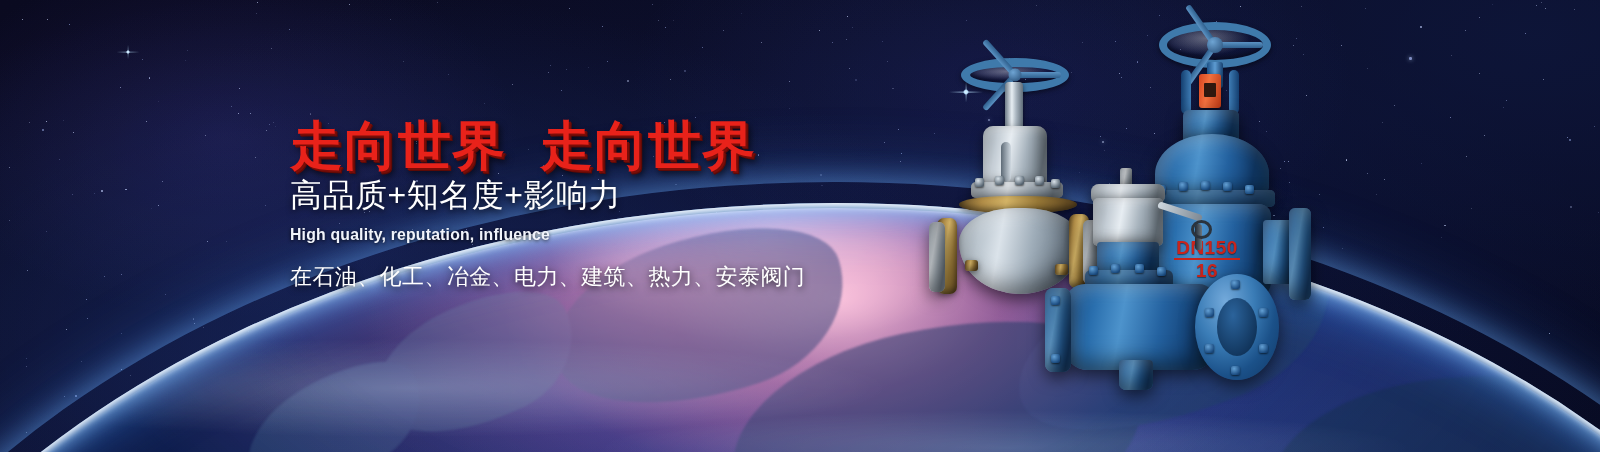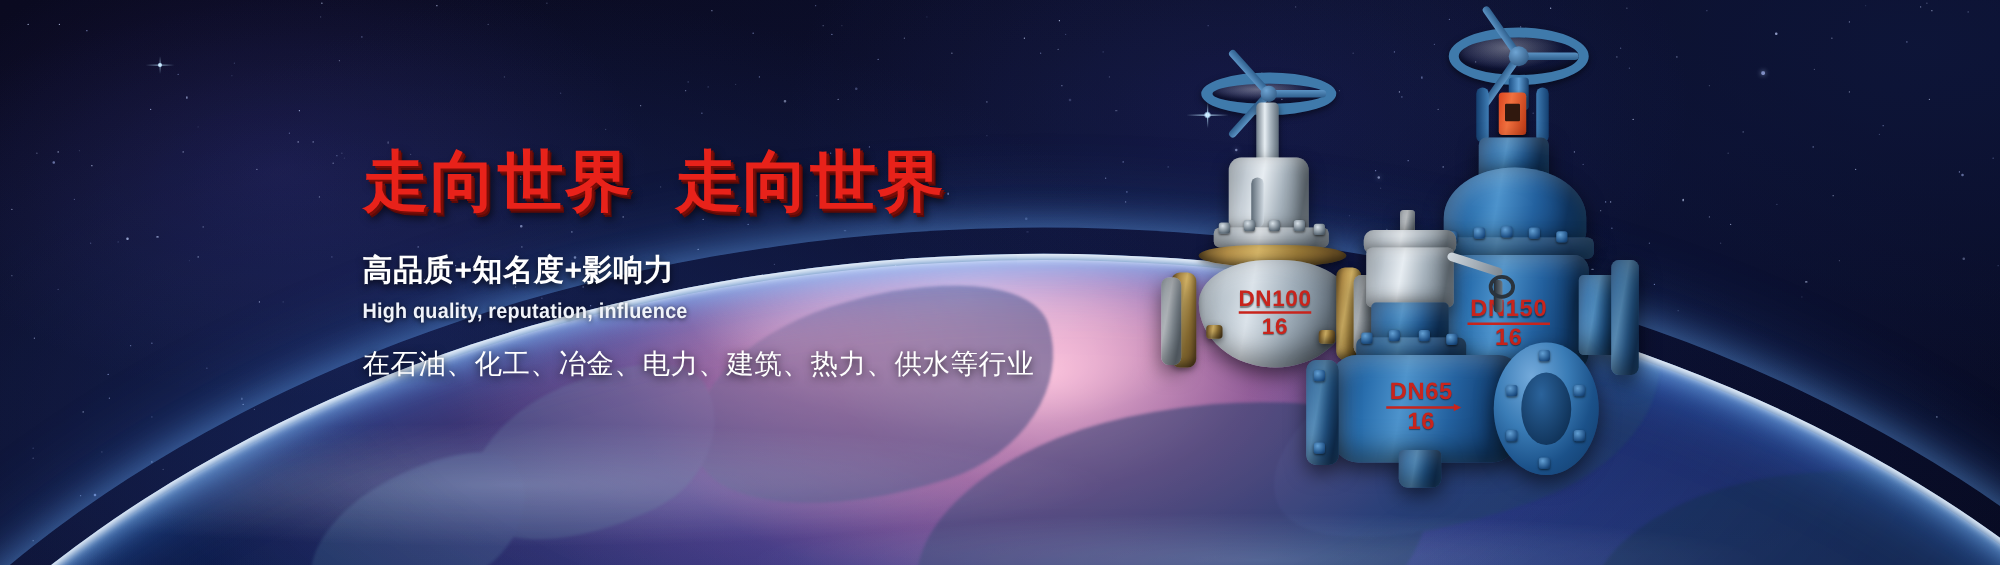--- a/index.html
+++ b/index.html
@@ -120,22 +120,21 @@
     letter-spacing:1px;
     white-space:nowrap;
     text-shadow:
        2px 2px 0 #7a0d08,
        3px 3px 0 #5c0a06,
        4px 5px 7px rgba(0,0,0,.75);
   }
   .headline .gap{display:inline-block;width:34px;}
 
   .sub-cn{
-    margin-top:26px;
-    font-size:24px;font-weight:bold;
+    font-size:32px;font-weight:normal;
     color:#ffffff;letter-spacing:.5px;white-space:nowrap;
     text-shadow:0 2px 6px rgba(0,0,0,.75);
   }
   .sub-en{
     margin-top:7px;
     font-size:17px;font-weight:bold;
     color:#f0f3fa;letter-spacing:.2px;white-space:nowrap;
     transform:scaleX(.93);transform-origin:left center;
     text-shadow:0 1px 4px rgba(0,0,0,.8);
   }
@@ -560,21 +559,21 @@
     <div class="earth-halo"></div>
   </div>
 
   <div class="copy">
     <div class="headline"><span>走向世界</span><span class="gap"></span><span>走向世界</span></div>
 
     <div class="sub-cn">高品质+知名度+影响力</div>
     <div class="sub-en">High quality, reputation, influence</div>
 
     <div class="desc">
-      <div>在石油、化工、冶金、电力、建筑、热力、供水等行业</div>
+      <div>在石油、化工、冶金、电力、建筑、热力、安泰阀门</div>
     </div>
   </div>
 
   <div class="valves">
 
     <div class="valve" style="left:232px;top:22px;width:200px;height:300px;">
 
       <div class="wheel" style="left:22px;top:0;width:112px;height:46px;">
         <div class="rim" style="border-width:8px;"></div>
         <div class="spoke" style="width:48px;transform:translate(0,-50%) rotate(0deg);"></div>
@@ -643,25 +642,20 @@
 
       <div class="brass" style="position:absolute;left:18px;top:168px;width:20px;height:76px;border-radius:7px;"></div>
       <div class="body-silver" style="position:absolute;left:10px;top:172px;width:16px;height:70px;border-radius:6px;"></div>
 
       <div class="brass" style="position:absolute;left:150px;top:164px;width:20px;height:74px;border-radius:7px;"></div>
       <div class="body-silver" style="position:absolute;left:164px;top:170px;width:17px;height:64px;border-radius:6px;"></div>
 
       <div class="brass" style="position:absolute;left:46px;top:210px;width:13px;height:11px;border-radius:3px;"></div>
       <div class="brass" style="position:absolute;left:136px;top:214px;width:13px;height:11px;border-radius:3px;"></div>
 
-      <div class="vlabel" style="left:58px;top:180px;width:86px;font-size:18px;line-height:1;">
-        <span>DN100</span>
-        <span class="bar" style="width:58px;"></span>
-        <span>16</span>
-      </div>
     </div>
 
     <div class="valve" style="left:140px;top:168px;width:260px;height:230px;">
 
       <div class="body-chrome" style="position:absolute;left:75px;top:0;width:12px;height:20px;border-radius:3px;"></div>
 
       <div class="body-chrome" style="position:absolute;left:46px;top:16px;width:74px;height:20px;border-radius:8px;"></div>
       <div class="body-chrome" style="position:absolute;left:48px;top:30px;width:70px;height:48px;border-radius:5px;"></div>
 
       <div style="position:absolute;left:112px;top:40px;width:46px;height:7px;border-radius:4px;transform:rotate(18deg);background:linear-gradient(90deg,#cfd8df,#7d8893);"></div>
@@ -685,21 +679,16 @@
 
       <div style="position:absolute;left:150px;top:106px;width:84px;height:106px;border-radius:50%;background:radial-gradient(ellipse at 36% 26%,#74aadb 0%,#3a7cb6 38%,#1b5189 66%,#0f3765 100%);box-shadow:0 6px 16px rgba(0,0,0,.55);"></div>
       <div style="position:absolute;left:172px;top:130px;width:40px;height:58px;border-radius:50%;background:radial-gradient(ellipse at 40% 30%,#2b639b,#12375f 70%,#0a2542);"></div>
       <div class="bolt b" style="left:186px;top:112px;"></div>
         <div class="bolt b" style="left:214px;top:140px;"></div>
       <div class="bolt b" style="left:214px;top:176px;"></div>
         <div class="bolt b" style="left:186px;top:198px;"></div>
       <div class="bolt b" style="left:160px;top:176px;"></div>
         <div class="bolt b" style="left:160px;top:140px;"></div>
 
-      <div class="vlabel" style="left:42px;top:136px;width:100px;font-size:19px;line-height:1;">
-        <span>DN65</span>
-        <span class="arrow" style="width:56px;"></span>
-        <span>16</span>
-      </div>
     </div>
 
   </div>
 </div>
 
 </body></html>

